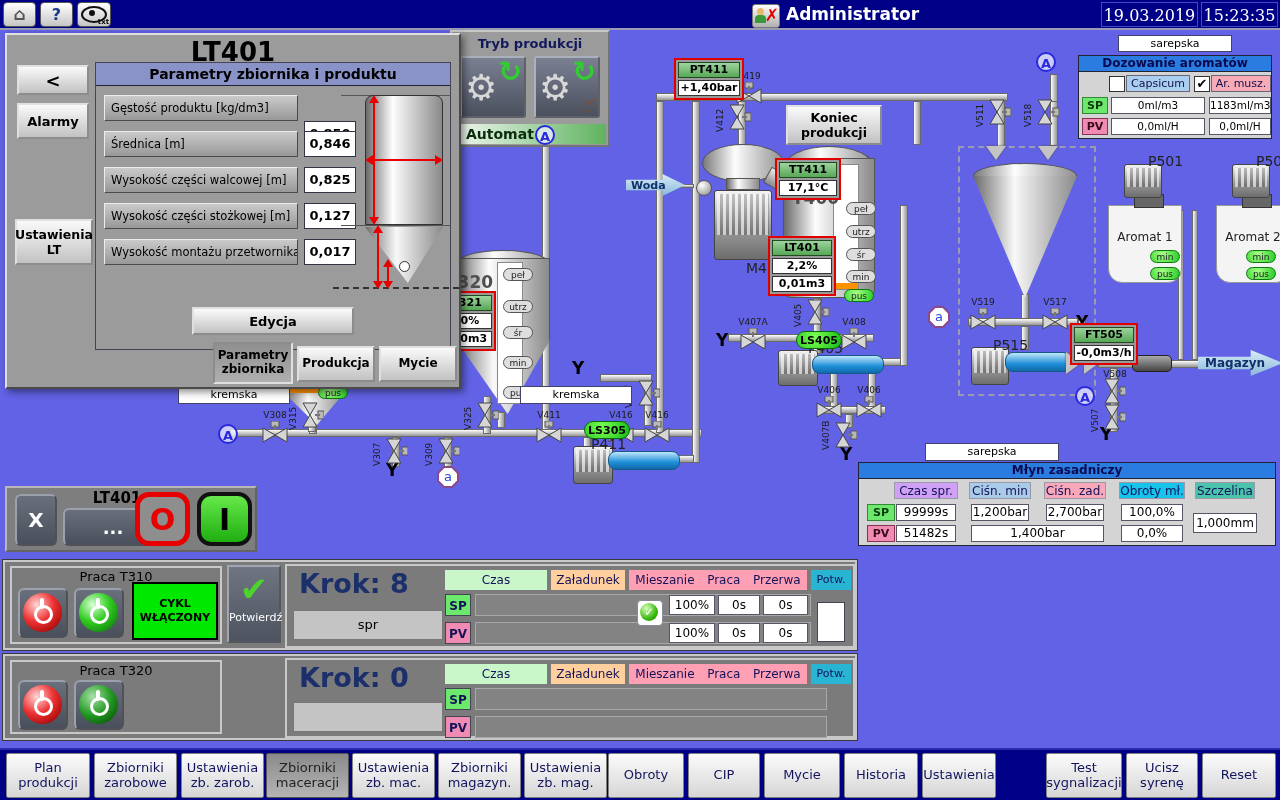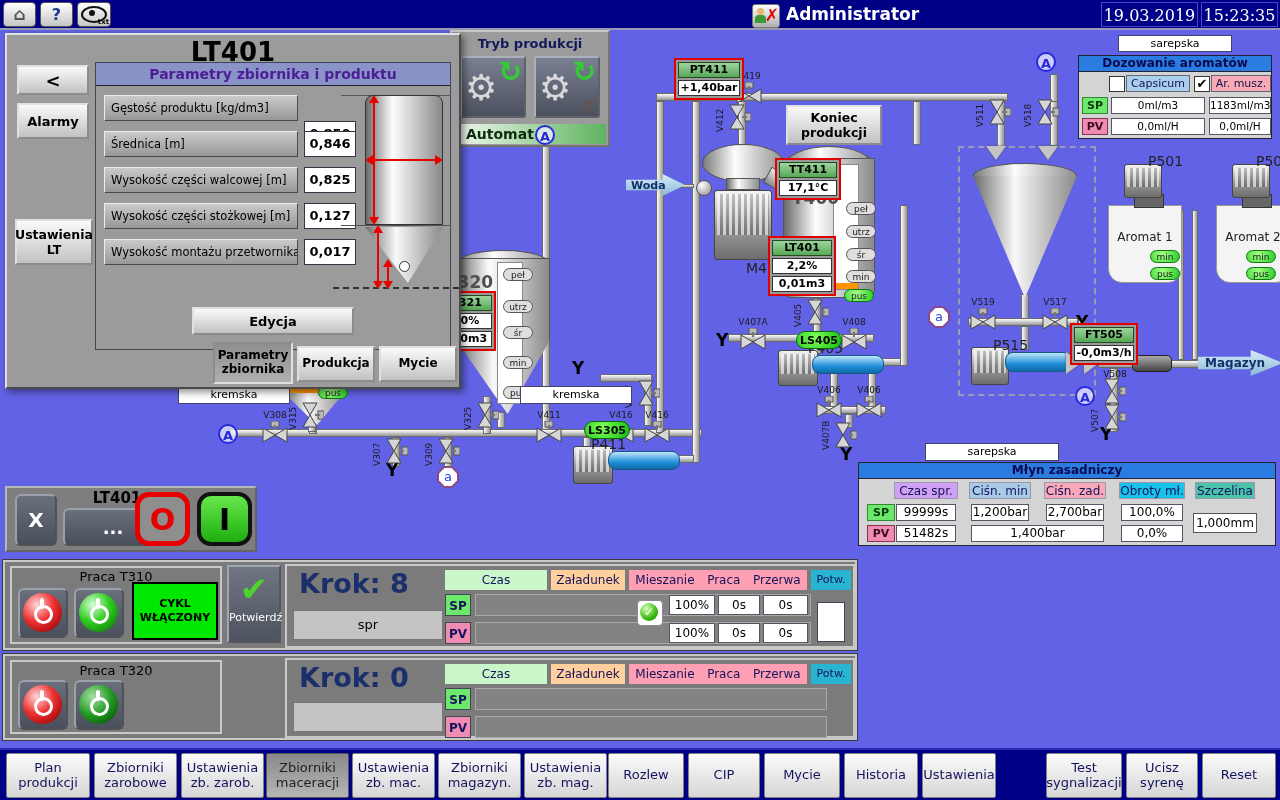--- a/index.html
+++ b/index.html
@@ -578,21 +578,21 @@
         <div style="position: absolute; left: 188px; top: 56px; width: 352px; height: 22px; background: rgb(131, 131, 131); border: 1px solid rgb(168, 168, 168); box-sizing: border-box;"></div>
       </div>
   </div>
 
   <div id="dialog">
     <div class="abs" style="left:0;top:2px;width:100%;text-align:center;font-weight:bold;font-size:26px;color:#000;">LT401</div>
     <div class="btn3d" style="left:10px;top:30px;width:72px;height:30px;font-weight:bold;font-size:18px;">&lt;</div>
     <div class="btn3d" style="left:10px;top:68px;width:72px;height:36px;font-weight:bold;font-size:13px;">Alarmy</div>
     <div class="btn3d" style="left:8px;top:184px;width:78px;height:46px;font-weight:bold;font-size:12.5px;line-height:1.2;padding:2px;">Ustawienia LT</div>
     <div id="dlg-inner" style="position:absolute;left:88px;top:27px;width:356px;height:288px;border:1px solid #445;box-sizing:border-box;">
-      <div style="height:22px;background:#8a93c8;border-bottom:1px solid #223;color:#4c1d95;font-weight:bold;font-size:14px;text-align:center;line-height:22px;">Parametry zbiornika i produktu</div>
+      <div style="height:22px;background:#8a93c8;border-bottom:1px solid #223;color:#000000;font-weight:bold;font-size:14px;text-align:center;line-height:22px;">Parametry zbiornika i produktu</div>
     <div class="plab2" style="position: absolute; left: 8px; top: 32px; width: 194px; height: 26px;">Gęstość produktu [kg/dm3]</div>
         <div class="pval" style="position: absolute; left: 208px; top: 32px; width: 52px; height: 26px; margin-top: 26px;">0,850</div>
         <div class="plab2" style="position: absolute; left: 8px; top: 68px; width: 194px; height: 26px;">Średnica [m]</div>
         <div class="pval" style="position: absolute; left: 208px; top: 68px; width: 52px; height: 26px;">0,846</div>
         <div class="plab2" style="position: absolute; left: 8px; top: 104px; width: 194px; height: 26px;">Wysokość części walcowej [m]</div>
         <div class="pval" style="position: absolute; left: 208px; top: 104px; width: 52px; height: 26px;">0,825</div>
         <div class="plab2" style="position: absolute; left: 8px; top: 140px; width: 194px; height: 26px;">Wysokość części stożkowej [m]</div>
         <div class="pval" style="position: absolute; left: 208px; top: 140px; width: 52px; height: 26px;">0,127</div>
         <div class="plab2" style="position: absolute; left: 8px; top: 176px; width: 194px; height: 26px;">Wysokość montażu przetwornika [m]</div>
         <div class="pval" style="position: absolute; left: 208px; top: 176px; width: 52px; height: 26px;">0,017</div>
@@ -630,21 +630,21 @@
   </div>
 
   <div id="nav">
       <div class="navbtn" style="position: absolute; left: 6px; top: 3px; width: 84px; height: 45px;">Plan produkcji</div>
       <div class="navbtn" style="position: absolute; left: 94px; top: 3px; width: 83px; height: 45px;">Zbiorniki zarobowe</div>
       <div class="navbtn" style="position: absolute; left: 181px; top: 3px; width: 83px; height: 45px;">Ustawienia zb. zarob.</div>
       <div class="navbtn active" style="position: absolute; left: 266px; top: 3px; width: 83px; height: 45px;">Zbiorniki maceracji</div>
       <div class="navbtn" style="position: absolute; left: 352px; top: 3px; width: 83px; height: 45px;">Ustawienia zb. mac.</div>
       <div class="navbtn" style="position: absolute; left: 438px; top: 3px; width: 83px; height: 45px;">Zbiorniki magazyn.</div>
       <div class="navbtn" style="position: absolute; left: 524px; top: 3px; width: 83px; height: 45px;">Ustawienia zb. mag.</div>
-      <div class="navbtn" style="position: absolute; left: 608px; top: 3px; width: 76px; height: 45px;">Rozlew</div>
+      <div class="navbtn" style="position: absolute; left: 608px; top: 3px; width: 76px; height: 45px;">Obroty</div>
       <div class="navbtn" style="position: absolute; left: 688px; top: 3px; width: 72px; height: 45px;">CIP</div>
       <div class="navbtn" style="position: absolute; left: 764px; top: 3px; width: 76px; height: 45px;">Mycie</div>
       <div class="navbtn" style="position: absolute; left: 844px; top: 3px; width: 74px; height: 45px;">Historia</div>
       <div class="navbtn" style="position: absolute; left: 922px; top: 3px; width: 74px; height: 45px;">Ustawienia</div>
       <div class="navbtn" style="position: absolute; left: 1046px; top: 3px; width: 76px; height: 45px;">Test sygnalizacji</div>
       <div class="navbtn" style="position: absolute; left: 1126px; top: 3px; width: 72px; height: 45px;">Ucisz syrenę</div>
       <div class="navbtn" style="position: absolute; left: 1202px; top: 3px; width: 74px; height: 45px;">Reset</div>
     </div>
 </div>
 

